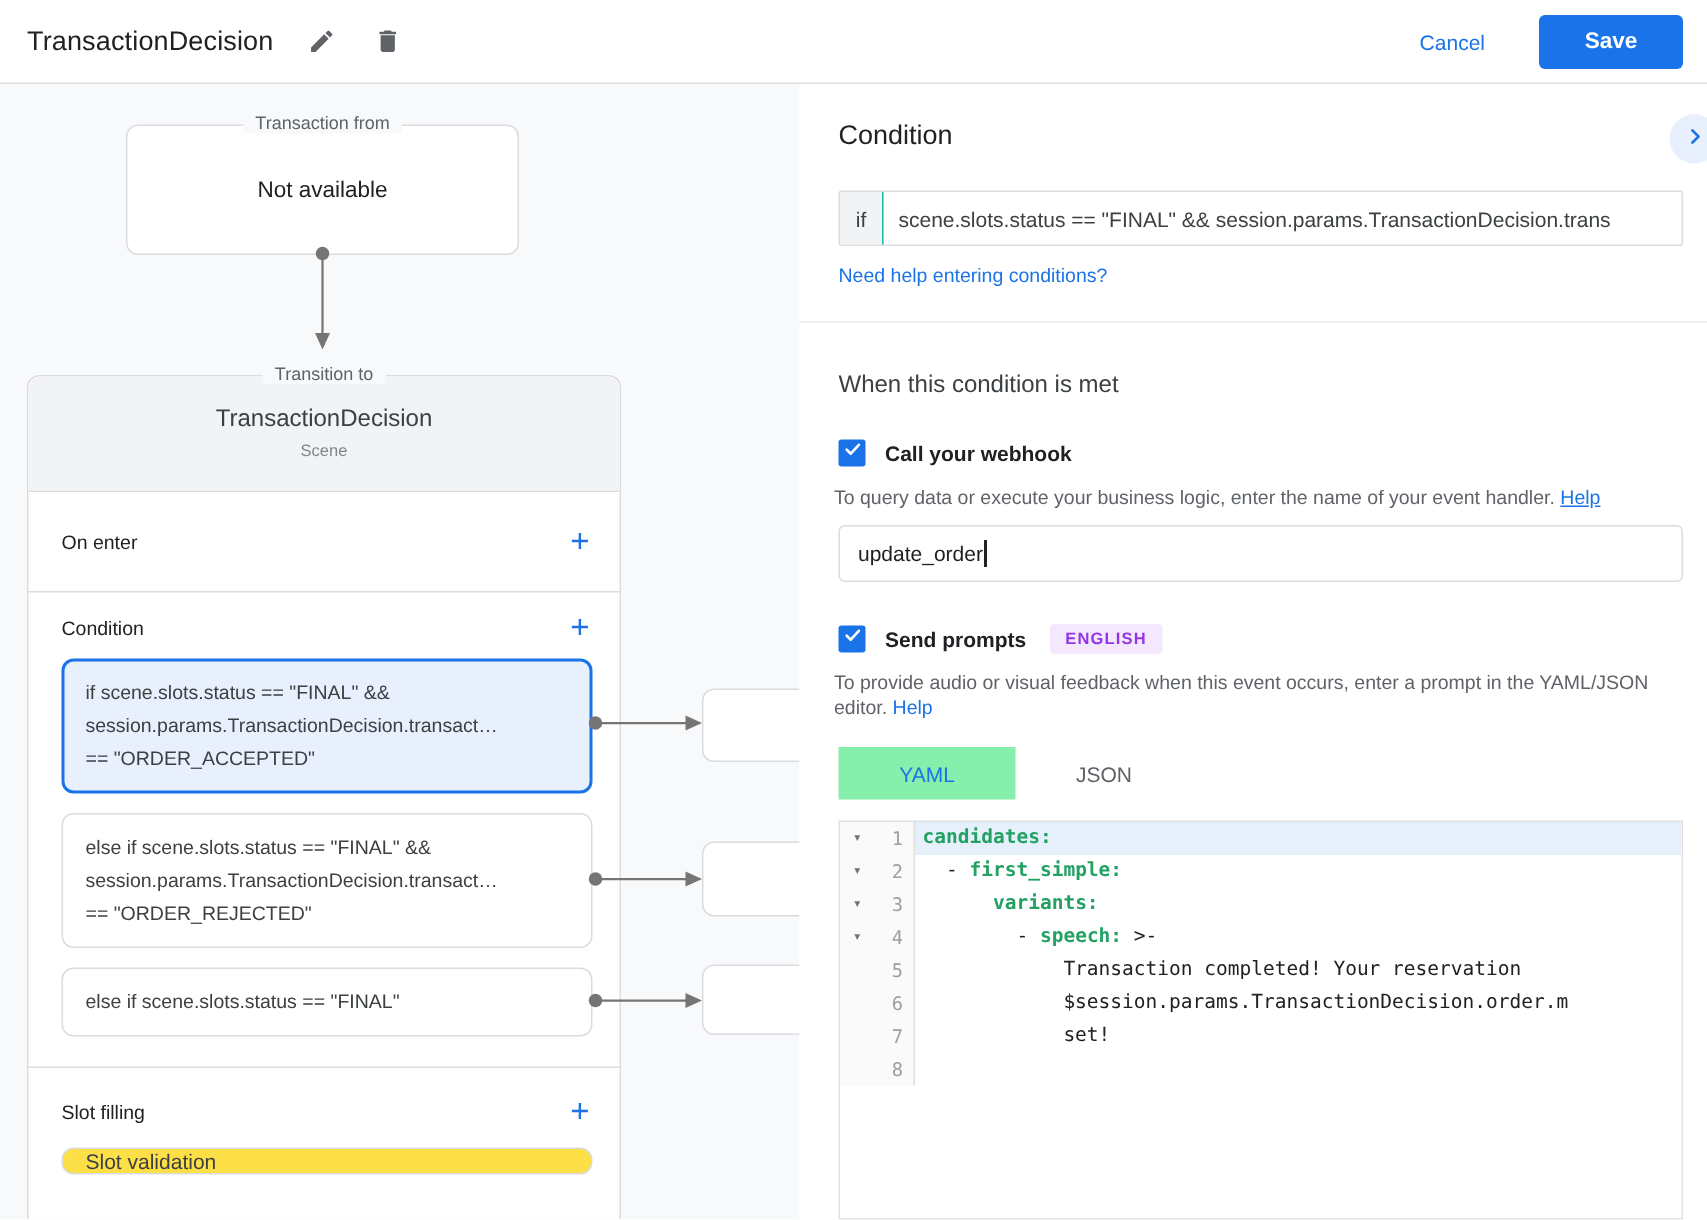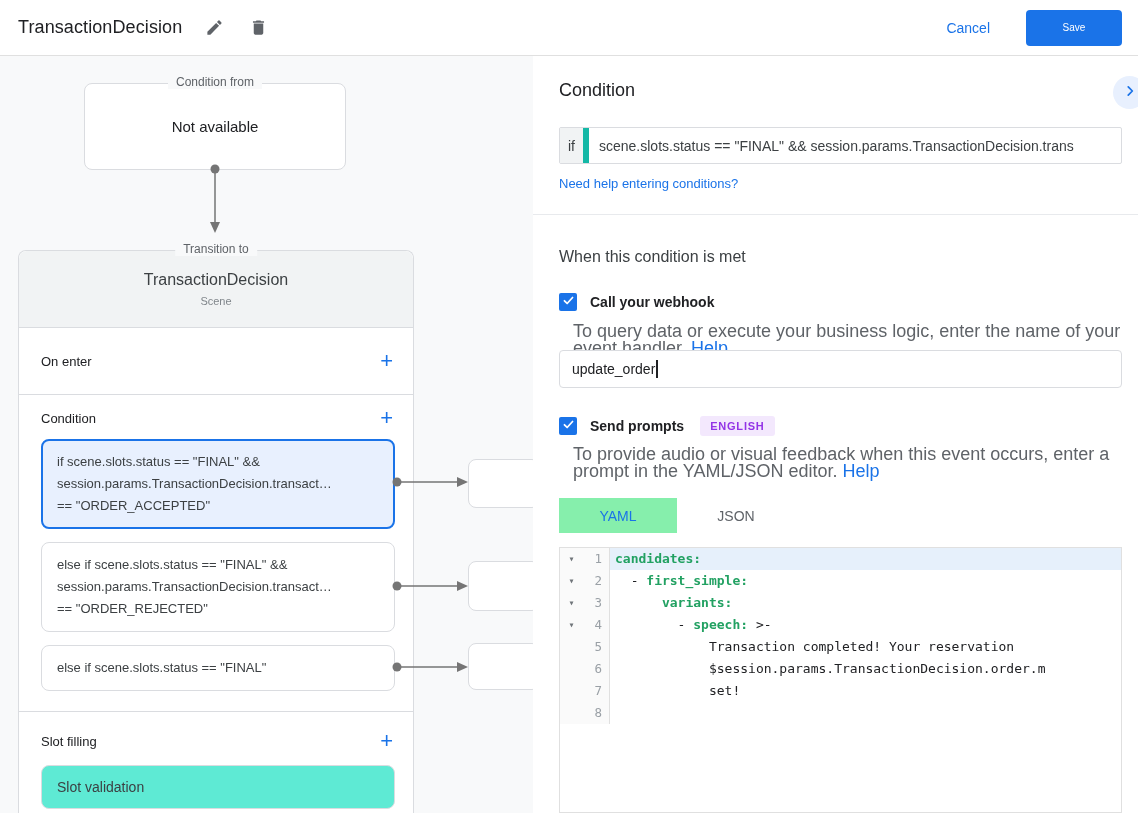--- a/index.html
+++ b/index.html
@@ -9,21 +9,21 @@
   
   .topbar { position:absolute; left:0; top:0; width:1138px; height:56px; background:#fff;
             border-bottom:1px solid #e0e0e0; display:flex; align-items:center; padding:0 16px 0 18px; z-index:30; }
   .topbar h1 { font-size:18px; font-weight:400; color:#202124; letter-spacing:.1px; }
   .icon-btn { width:24px; height:24px; margin-left:20px; border:none; background:transparent; cursor:pointer;
               display:flex; align-items:center; justify-content:center; color:#5f6368; }
   .icon-btn svg { display:block; }
   .topbar .spacer { flex:1; }
   .cancel-btn { background:transparent; border:none; color:#1a73e8; font-size:14px; font-weight:500;
                 font-family:Liberation Sans, sans-serif; margin-right:36px; cursor:pointer; }
-  .save-btn { background:#1a73e8; border:none; color:#fff; font-size:10px; font-weight:400; font-family:inherit;
+  .save-btn { background:#1a73e8; border:none; color:#fff; font-size:15px; font-weight:700; font-family:inherit;
               width:96px; height:36px; border-radius:4px; cursor:pointer; margin-right:0; }
 
   
   .canvas { position:absolute; left:0; top:56px; width:533px; height:757px; background:#f8f9fa; overflow:hidden; }
 
   .node-label { position:absolute; top:-9px; left:50%; transform:translateX(-50%); background:#f8f9fa;
                 padding:0 8px; font-size:12px; color:#5f6368; white-space:nowrap; }
 
   .tfrom-box { position:absolute; left:84px; top:27px; width:262px; height:87px; background:#fff;
                border:1px solid #dadce0; border-radius:8px; }
@@ -44,57 +44,57 @@
               cursor:pointer; line-height:1; font-family:inherit; padding:2px 6px; }
   .on-enter .row-head { height:66px; }
   .cond-section .row-head { height:44px; padding-top:2px; }
   .cond-section { padding-bottom:20px; }
   .cond-item { margin:0 18px 13px 22px; background:#fff; border:1px solid #dadce0; border-radius:8px;
                padding:11px 15px; font-size:13px; color:#3c4043; line-height:22px; cursor:pointer; }
   .cond-item.selected { background:#e8f0fe; border:2px solid #1a73e8; padding:10px 14px; }
   .cond-item:last-child { margin-bottom:0; }
   .slot-section { border-bottom:none; }
   .slot-section .row-head { height:50px; padding-top:8px; }
-  .slot-item { margin:3px 18px 0 22px; background:#5eead4; border:1px solid #dadce0; border-radius:8px;
-               padding:13px 15px; font-size:14px; color:#3c4043; cursor:pointer; }
+  .slot-item { margin:3px 18px 0 22px; background:#fde047; border:1px solid #dadce0; border-radius:8px;
+               padding:0 15px; font-size:14px; color:#3c4043; cursor:pointer; }
 
   .target-box { position:absolute; left:468px; width:72px; background:#fff; border:1px solid #dadce0;
                 border-radius:8px; }
   .tb1 { top:403px; height:49px; }
   .tb2 { top:505px; height:50px; }
   .tb3 { top:587px; height:47px; }
 
   .connector-overlay { position:absolute; left:0; top:0; width:533px; height:757px; pointer-events:none; }
 
   
   .panel { position:absolute; left:533px; top:56px; width:605px; height:757px; background:#fff; }
   .panel h2 { position:absolute; left:26px; top:24px; font-size:18px; font-weight:400; color:#202124; }
   .chevron-btn { position:absolute; left:580px; top:20px; width:33px; height:33px; border-radius:50%;
                  background:#e8f0fe; border:none; cursor:pointer; display:flex; align-items:center;
                  justify-content:center; }
   .if-row { position:absolute; left:26px; top:71px; width:563px; height:37px; border:1px solid #dadce0;
             border-radius:2px; display:flex; background:#fff; }
-  .if-prefix { width:29px; background:#f1f3f4; border-right:6px solid #14b8a6; display:flex;
+  .if-prefix { width:29px; background:#f1f3f4; border-right:1px solid #14b8a6; display:flex;
                align-items:center; justify-content:center; font-size:14px; color:#3c4043; }
   .if-value { flex:1; display:flex; align-items:center; padding:0 10px; font-size:14px; color:#3c4043;
               white-space:nowrap; overflow:hidden; cursor:text; }
   .help-link { position:absolute; left:26px; top:120px; font-size:13px; color:#1a73e8; text-decoration:none; cursor:pointer; }
   .panel-divider { position:absolute; left:0; top:158px; width:605px; border-top:1px solid #e8eaed; }
   .panel h3 { position:absolute; left:26px; top:192px; font-size:16px; font-weight:400; color:#3c4043; }
 
   .check-row { position:absolute; left:26px; display:flex; align-items:center; }
   .check-row.webhook { top:237px; }
   .check-row.prompts { top:360px; }
   .checkbox { width:18px; height:18px; background:#1a73e8; border-radius:2px; display:flex; align-items:center;
               justify-content:center; cursor:pointer; flex:none; }
   .check-label { margin-left:13px; font-size:14px; font-weight:700; color:#202124; }
   .badge { margin-left:16px; background:#f3e8fd; color:#9334e6; font-size:11px; font-weight:700;
            letter-spacing:.8px; padding:4px 10px; border-radius:3px; }
 
-  .desc { position:absolute; left:40px; font-size:18px; color:#5f6368; line-height:17px; max-width:565px; }
+  .desc { position:absolute; left:23px; font-size:13px; color:#5f6368; line-height:17px; max-width:565px; }
   .desc.webhook-desc { top:267px; }
   .desc.prompts-desc { top:390px; }
   .desc a { color:#1a73e8; cursor:pointer; }
   .desc a.underline { text-decoration:underline; }
   .desc a.plain { text-decoration:none; }
 
   .text-input { position:absolute; left:26px; top:294px; width:563px; height:38px; border:1px solid #dadce0;
                 border-radius:4px; display:flex; align-items:center; padding:0 12px; font-size:14px;
                 color:#202124; cursor:text; background:#fff; }
   .caret { display:inline-block; width:1.5px; height:18px; background:#202124; margin-left:1px; }
@@ -138,21 +138,21 @@
     </span>
   </button>
   <div class="spacer"></div>
   <button class="cancel-btn">Cancel</button>
   <button class="save-btn">Save</button>
 </div>
 
 <div class="canvas">
 
   <div class="tfrom-box">
-    <span class="node-label">Condition from</span>
+    <span class="node-label">Transaction from</span>
     <div class="content">Not available</div>
   </div>
 
   <div class="flow-card">
     <span class="node-label">Transition to</span>
     <div class="card-head">
       <div class="scene-name">TransactionDecision</div>
       <div class="scene-type">Scene</div>
     </div>
 

